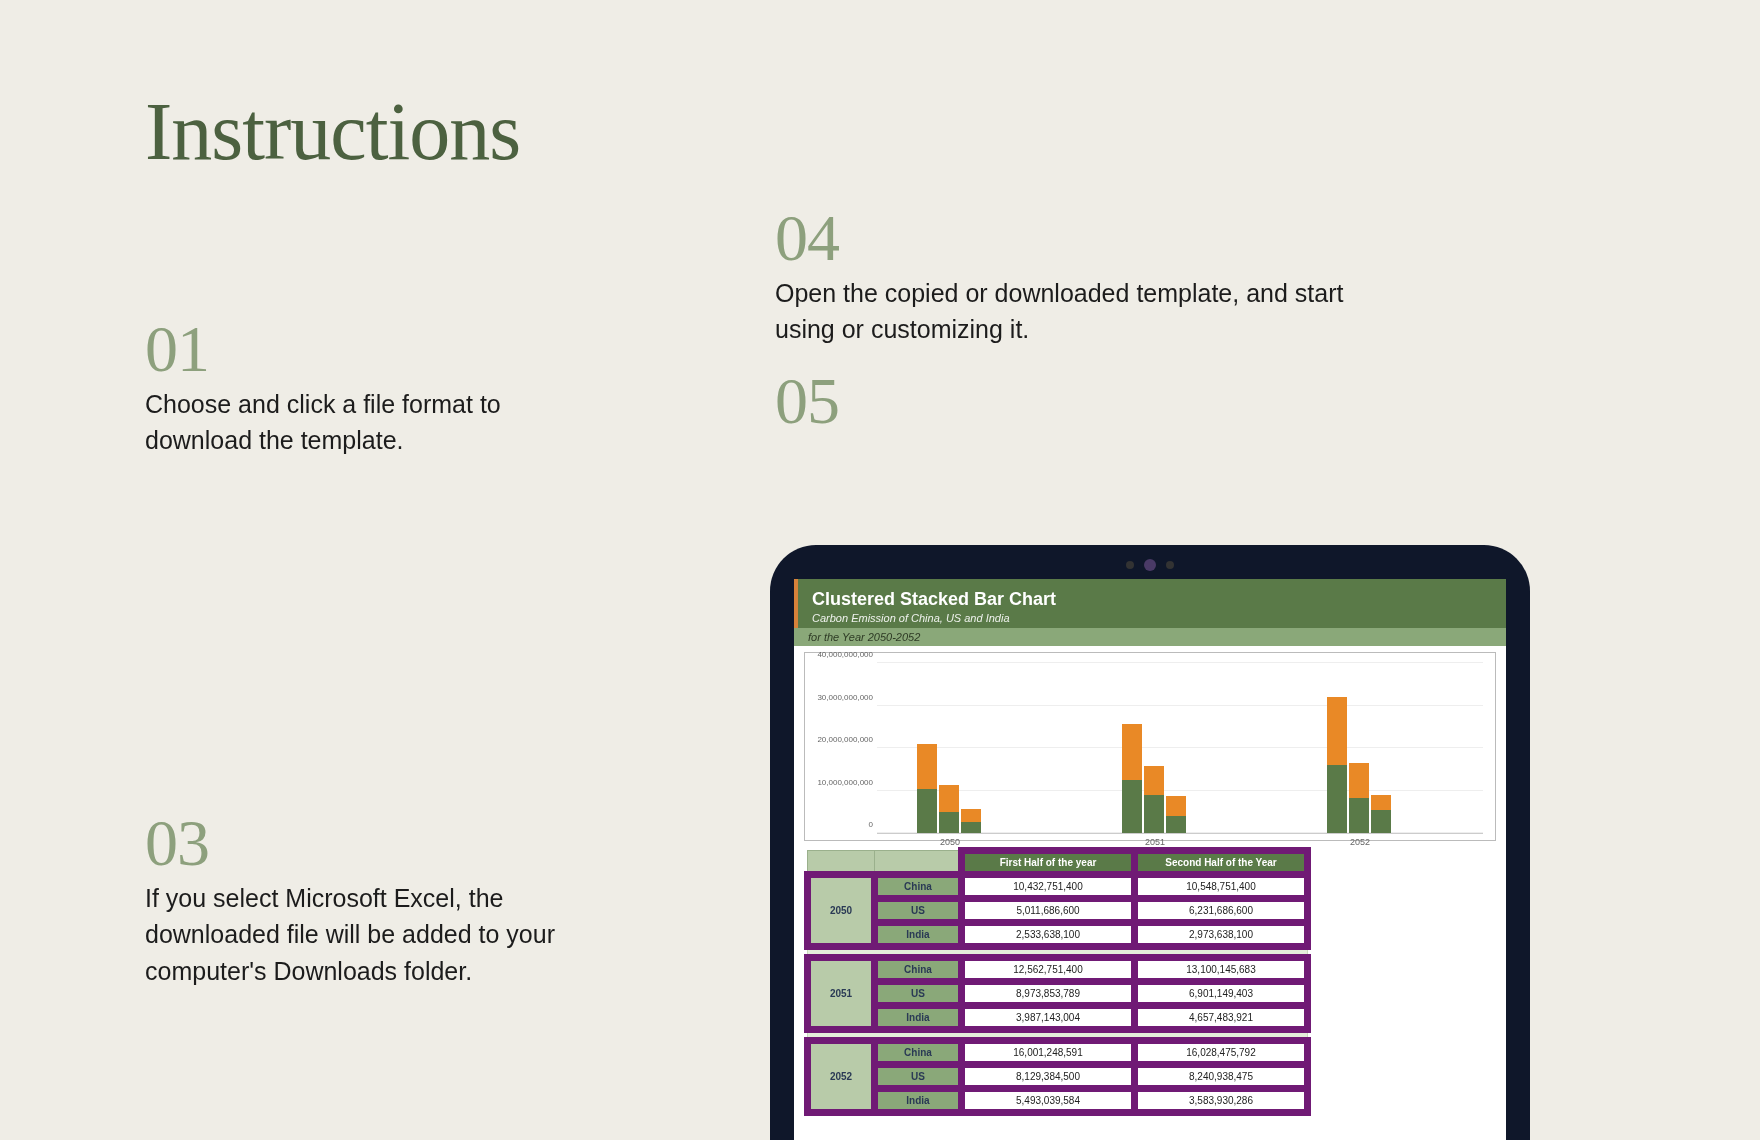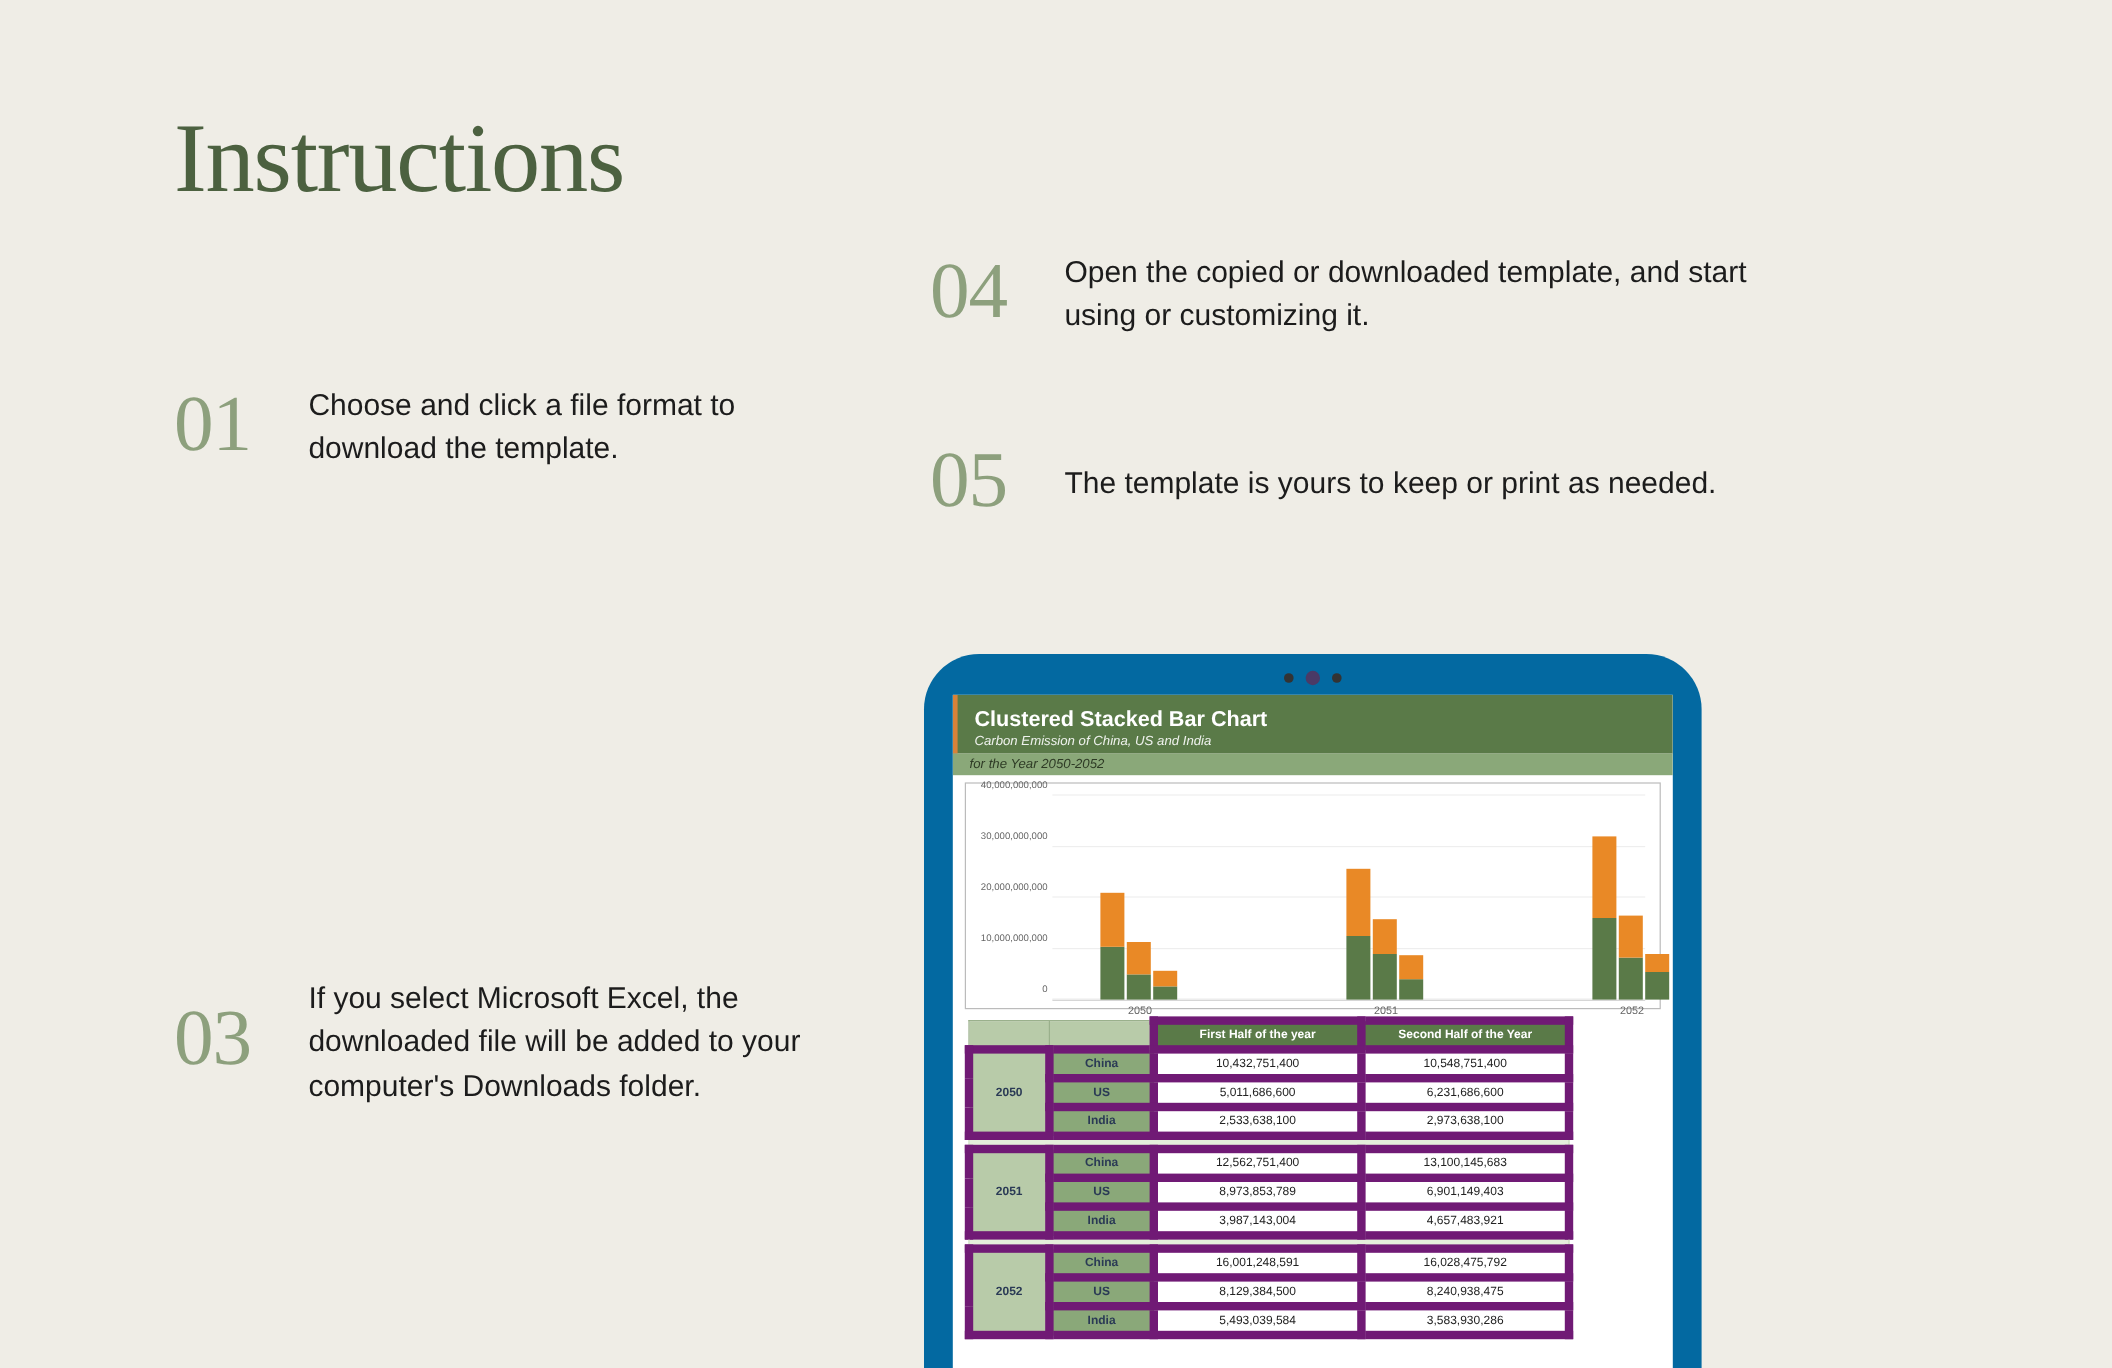--- a/index.html
+++ b/index.html
@@ -21,21 +21,22 @@
     font-size: 82px;
     color: #4c6140;
     font-weight: 500;
     letter-spacing: -1px;
     text-align: right;
   }
 
   .step {
     position: absolute;
     display: flex;
-    align-items: center;
+    align-items: flex-start;
+    flex-direction: column;
   }
   .step-num {
     font-family: Georgia, "Times New Roman", serif;
     font-size: 66px;
     font-weight: 500;
     color: #8da07d;
     letter-spacing: -1px;
     line-height: 1;
     min-width: 112px;
   }
@@ -52,22 +53,22 @@
   .step-03 { left: 145px; top: 810px; }
   .step-04 { left: 775px; top: 205px; }
   .step-04 .step-text { max-width: 620px; }
   .step-05 { left: 775px; top: 368px; }
   .step-05 .step-text { max-width: 620px; }
 
   
   .tablet {
     position: absolute;
     left: 770px; top: 545px;
-    width: 648px; height: 595px;
-    background: #0369a1;
+    width: 760px; height: 595px;
+    background: #0f172a;
     border-radius: 46px 46px 0 0;
     overflow: hidden;
   }
   .tablet-top {
     position: absolute;
     top: 14px; left: 50%;
     transform: translateX(-50%);
     display: flex;
     align-items: center;
     gap: 10px;
@@ -215,21 +216,20 @@
     <div class="step-text">If you select Microsoft Excel, the downloaded file will be added to your computer's Downloads folder.</div>
   </div>
 
   <div class="step step-04">
     <div class="step-num">04</div>
     <div class="step-text">Open the copied or downloaded template, and start using or customizing it.</div>
   </div>
 
   <div class="step step-05">
     <div class="step-num">05</div>
-    <div class="step-text">The template is yours to keep or print as needed.</div>
   </div>
 
   <div class="tablet">
     <div class="tablet-top">
       <div class="tablet-dot"></div>
       <div class="tablet-cam"></div>
       <div class="tablet-dot"></div>
     </div>
     <div class="tablet-screen">
 

